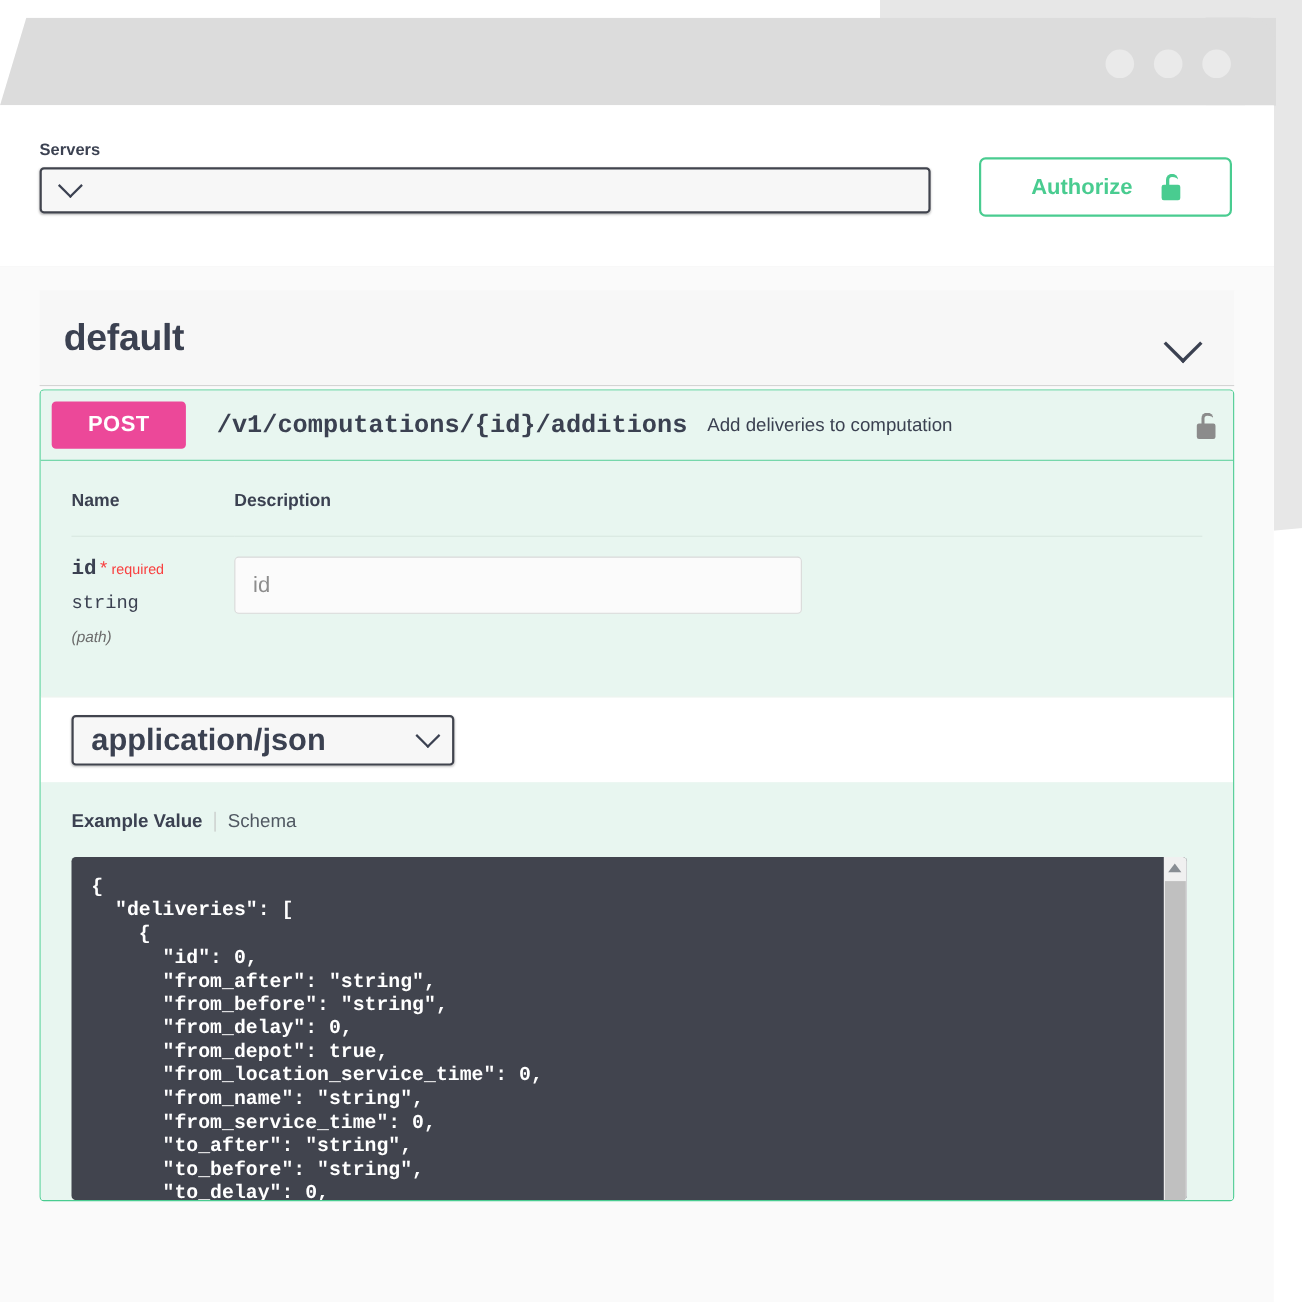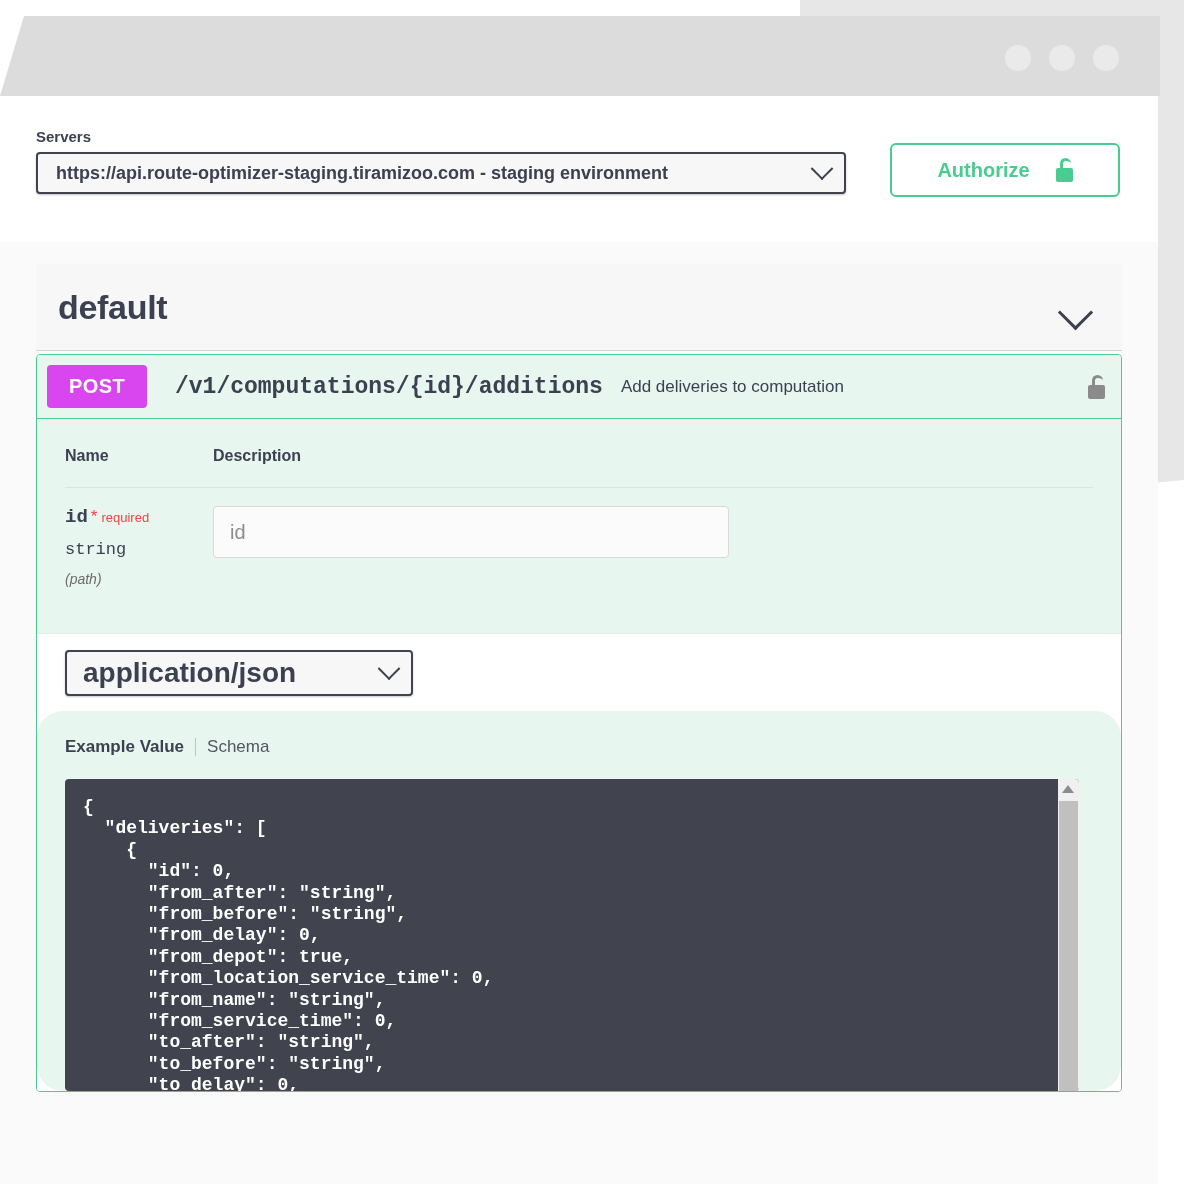--- a/index.html
+++ b/index.html
@@ -202,22 +202,22 @@
   #opblock-summary {
     height: 64px;
     background: #e8f6f0;
     border-bottom: 1.5px solid #49cc90;
     display: flex;
     align-items: center;
     padding: 0 16px 0 10px;
     box-sizing: border-box;
   }
   #method-badge {
-    width: 100px; height: 43px;
-    background: #d946ef;
+    width: 122px; height: 43px;
+    background: #ec4899;
     border-radius: 4px;
     display: flex;
     align-items: center;
     justify-content: center;
     color: #ffffff;
     font-size: 20px;
     font-weight: 700;
     letter-spacing: 0.4px;
     flex: none;
   }
@@ -380,21 +380,20 @@
     font-size: 28px;
     font-weight: 700;
     color: #3b4151;
   }
 
   
   #example-region {
     background: #e8f6f0;
     padding: 26px 28px 0 28px;
     box-sizing: border-box;
-    border-radius: 26px;
   }
   #example-tabs {
     display: flex;
     align-items: center;
     gap: 0;
     margin-bottom: 22px;
   }
   #tab-example-value {
     font-size: 17px;
     font-weight: 700;
@@ -469,21 +468,20 @@
   <div class="chrome-dot" id="chrome-dot-2"></div>
   <div class="chrome-dot" id="chrome-dot-3"></div>
 </div>
 
 <div id="page-surface"></div>
 <div id="page-right-edge"></div>
 
 <div id="scheme-bar">
   <div id="servers-label">Servers</div>
   <div id="servers-select">
-    <span id="servers-select-value">https://api.route-optimizer-staging.tiramizoo.com - staging environment</span>
     <span class="chev"></span>
   </div>
 </div>
 
 <div id="authorize-btn">
   <span id="authorize-label">Authorize</span>
   <span class="padlock green">
     <span class="shackle"></span>
     <span class="body"></span>
   </span>

